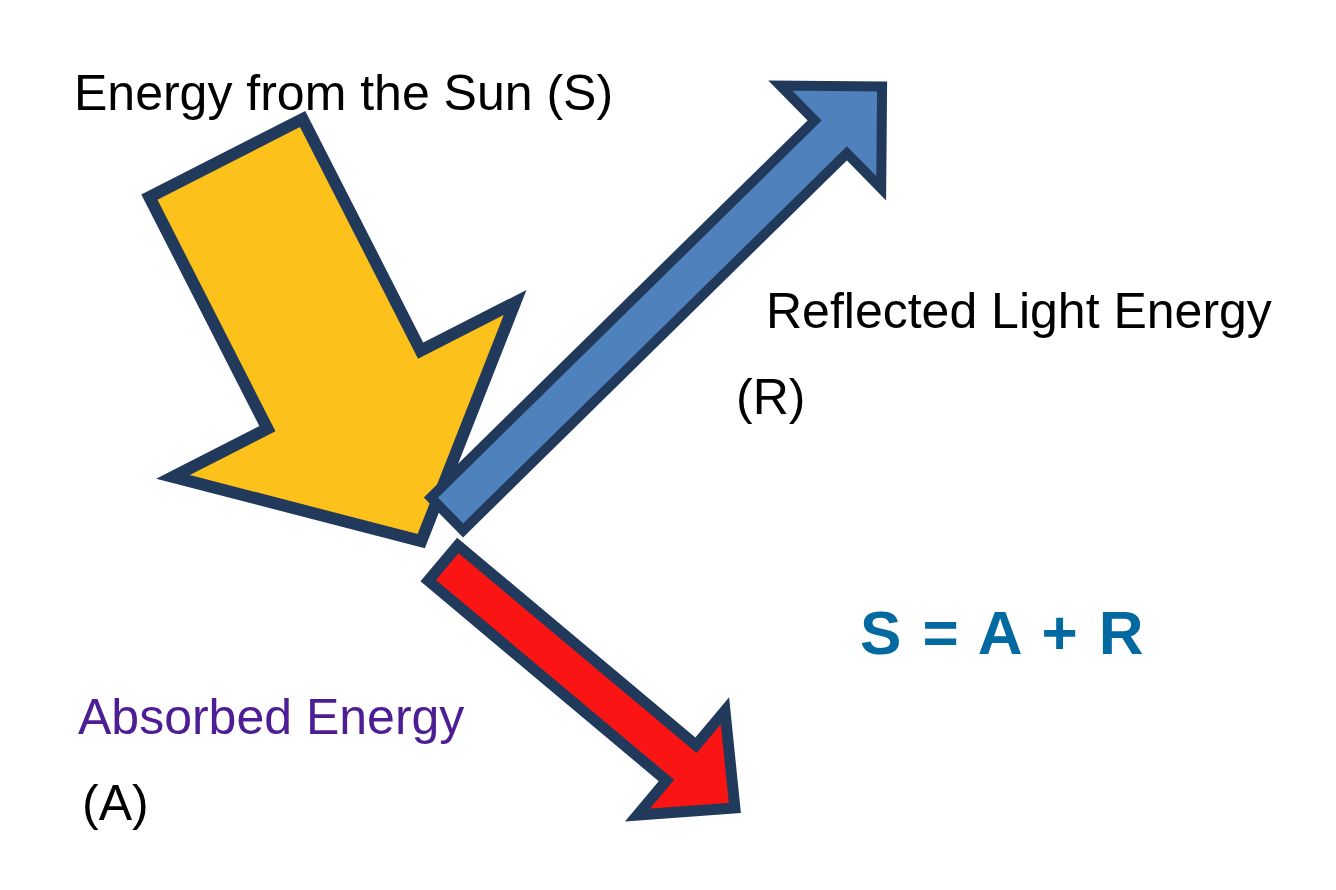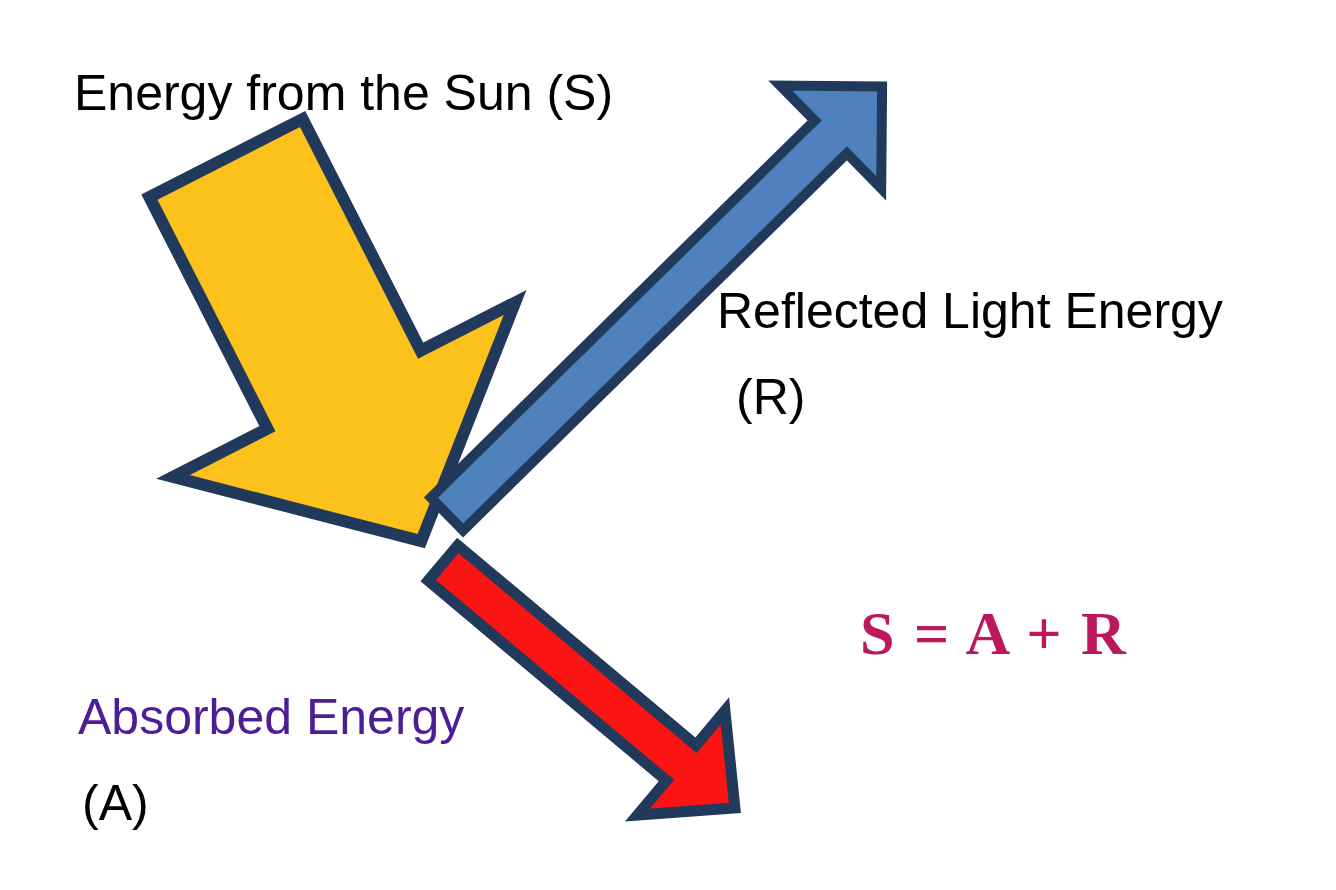--- a/index.html
+++ b/index.html
@@ -20,21 +20,21 @@
     width: 1336px;
     height: 890px;
   }
   .label {
     position: absolute;
     line-height: 1;
     font-size: 50px;
     white-space: nowrap;
   }
   .label-sun            { left: 74px;  top: 68px;  }
-  .label-reflected      { left: 717px; top: 286px; }
+  .label-reflected      { left: 766px; top: 286px; }
   .label-reflected-sym  { left: 736px; top: 372px; }
   .label-absorbed       { left: 78px;  top: 692px; }
   .label-absorbed-sym   { left: 82px;  top: 778px; }
   .label-equation       { left: 860px; top: 602px; font-size: 62px; font-weight: bold; letter-spacing: 2px; }
 </style>
 </head>
 <body>
 
 <div class="canvas" style="background: rgb(255, 255, 255);">
 
@@ -45,18 +45,18 @@
     <polygon points="0,-23 538,-23 538,-72 610,0 538,72 538,23 0,23" transform="translate(447,514) rotate(-44.5)" stroke-width="10" stroke-linejoin="miter" stroke-miterlimit="10" fill="#4F81BD" stroke="#21395B"></polygon>
 
     <polygon points="0,-23 311,-23 311,-68 381,0 311,68 311,23 0,23" transform="translate(443,563) rotate(40)" stroke-width="11" stroke-linejoin="miter" stroke-miterlimit="10" fill="#FA1414" stroke="#21395B"></polygon>
   </svg>
 
   <div class="label label-sun" style="color: rgb(0, 0, 0);">Energy from the Sun (S)</div>
 
   <div class="label label-reflected" style="color: rgb(0, 0, 0);">Reflected Light Energy</div>
   <div class="label label-reflected-sym" style="color: rgb(0, 0, 0);">(R)</div>
 
-  <div class="label label-equation" style="color: #be185d; font-family: Liberation Serif, serif;">S = A + R</div>
+  <div class="label label-equation" style="color: #0369a1;">S = A + R</div>
 
   <div class="label label-absorbed" style="color: #4c1d95;">Absorbed Energy</div>
   <div class="label label-absorbed-sym" style="color: rgb(0, 0, 0);">(A)</div>
 
 </div>
 
 </body></html>

